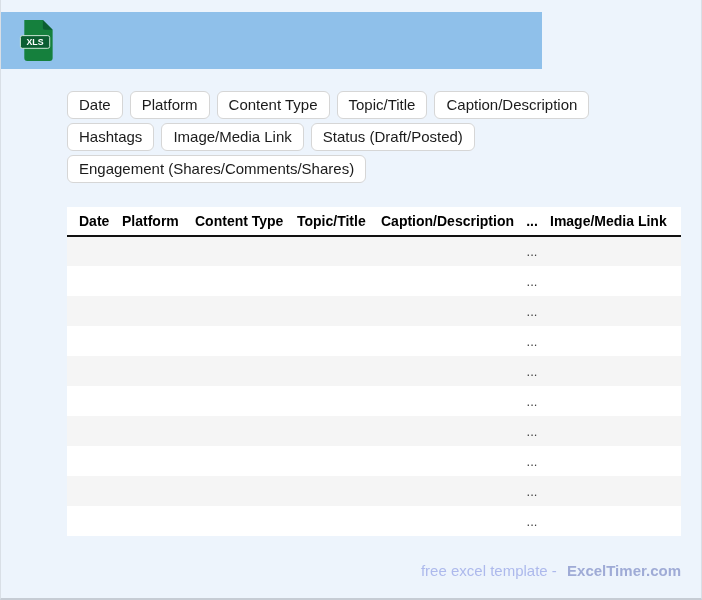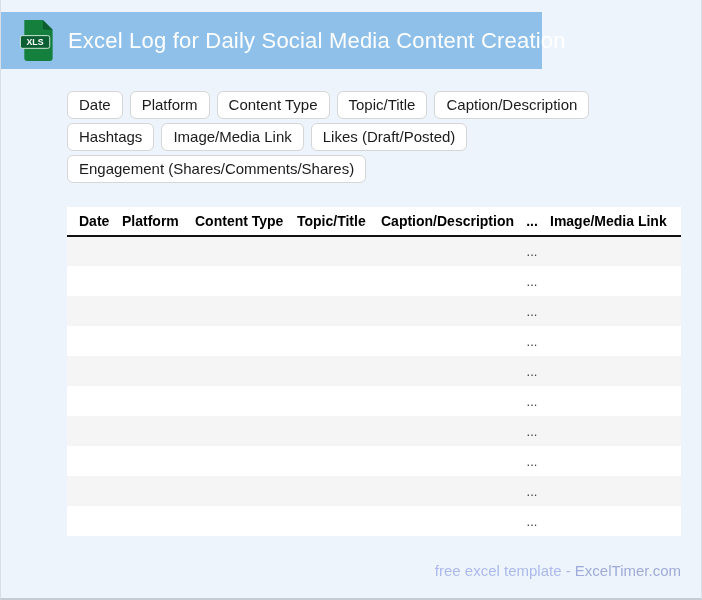--- a/index.html
+++ b/index.html
@@ -93,49 +93,49 @@
   tbody tr:nth-child(even) { background: #FFFFFF; }
   .footer {
     margin-top: 26px;
     width: 614px;
     text-align: right;
     font-size: 15px;
   }
   .footer-text { color: var(--footer-text, #ADB9EC); font-weight: 400; }
   .footer-brand {
     color: var(--footer-brand, #9FABD6);
-    font-weight: normal;
+    font-weight: bold;
     text-decoration: none;
+    margin-left: 6px;
     cursor: pointer;
   }
 </style>
 </head>
 <body>
 
 <div class="header">
   <svg class="xls-icon" viewBox="0 0 36 44" xmlns="http://www.w3.org/2000/svg">
     <path d="M5 1 h19 l10 10 v29 a3 3 0 0 1 -3 3 H8 a3 3 0 0 1 -3 -3 z" fill="#15803D"></path>
     <path d="M24 1 l10 10 h-8 a2 2 0 0 1 -2 -2 z" fill="#0B5E31"></path>
     <rect x="1" y="17" width="30" height="13" rx="2" fill="#0B5E31" stroke="#CFE8D8" stroke-width="1"></rect>
     <text x="16" y="27" text-anchor="middle" font-family="Liberation Sans, sans-serif" font-size="9" font-weight="bold" fill="#FFFFFF">XLS</text>
   </svg>
-  <div class="title">Excel Log for Daily Social Media Content Creation</div>
 </div>
 
 <div class="content">
 
   <div class="chips">
       <button class="chip">Date</button>
       <button class="chip">Platform</button>
       <button class="chip">Content Type</button>
       <button class="chip">Topic/Title</button>
       <button class="chip">Caption/Description</button>
       <button class="chip">Hashtags</button>
       <button class="chip">Image/Media Link</button>
-      <button class="chip">Likes (Draft/Posted)</button>
+      <button class="chip">Status (Draft/Posted)</button>
       <button class="chip">Engagement (Shares/Comments/Shares)</button>
     </div>
 
   <table>
     <colgroup>
       <col class="c1">
         <col class="c2">
         <col class="c3">
         <col class="c4">
         <col class="c5">

